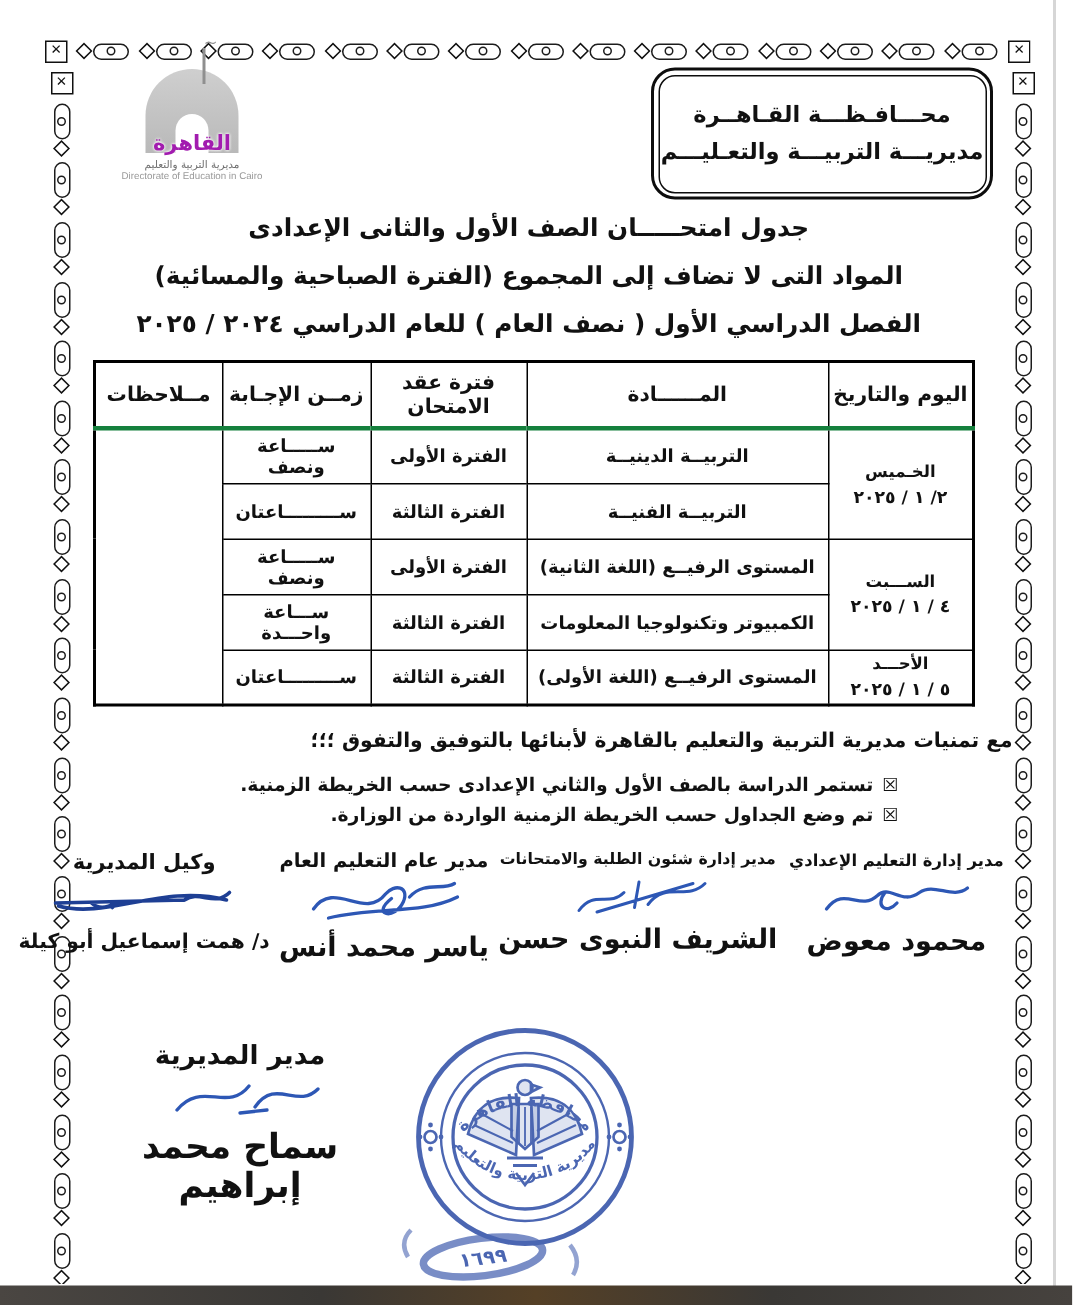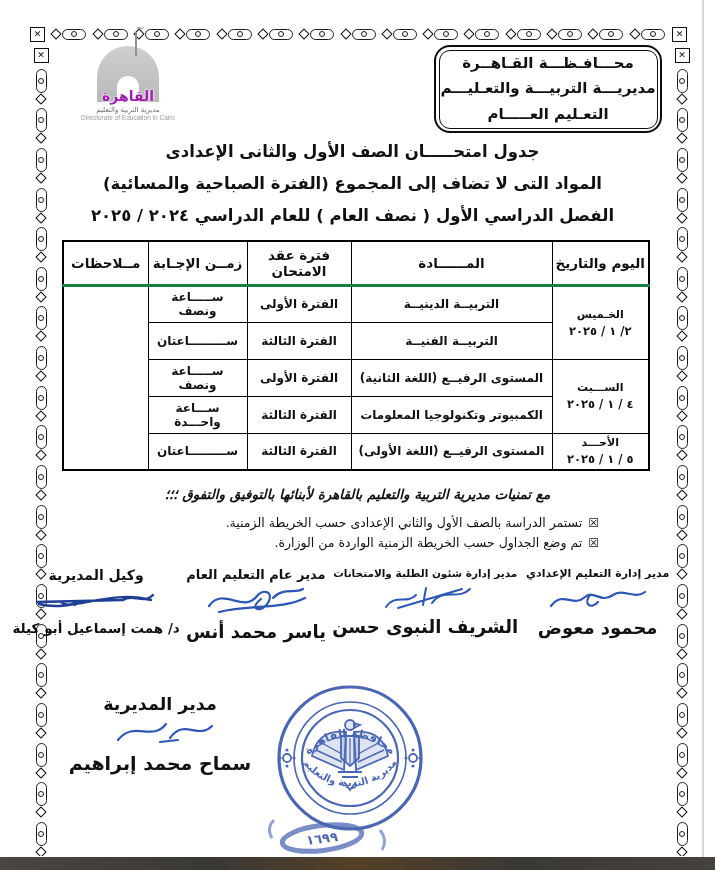--- a/index.html
+++ b/index.html
@@ -52,38 +52,38 @@
   .sched { position:absolute; top:240px; right:65px; width:586px; border-collapse:collapse;
     border:2.4px solid #000; table-layout:fixed; }
   .sched th, .sched td { border:1.6px solid #000; text-align:center; vertical-align:middle;
     font-weight:bold; padding:2px; overflow:hidden; }
   .sched thead th { height:44px; font-size:13.5px; border-bottom:3px solid #15803d; }
   .sched tbody td { height:37px; font-size:12px; }
   .day-name { font-size:11px; }
   .day-date { font-size:11.5px; margin-top:3px; }
   .cell-period { font-size:13px; }
   
-  .wish { position:absolute; top:486px; left:40px; right:40px; text-align:center;
-    font-size:13.5px; font-weight:bold; font-style:italic; }
+  .wish { position:absolute; top:486px; left:40px; right:40px; 
+    font-size:13.5px; font-weight:bold; }
   .chk-notes { position:absolute; top:513px; right:116px; text-align:right; }
-  .chk-line { font-size:12.5px; font-weight:normal; line-height:19px; }
+  .chk-line { font-size:12.5px; font-weight:bold; line-height:19px; }
   .chk-box { display:inline-block; margin-left:6px; font-size:12px; }
   
   .sig-row { position:absolute; top:567px; left:42px; right:38px; display:flex; }
   .sig-block { text-align:center; }
   .sig-b1 { flex:0 0 25%; } .sig-b2 { flex:0 0 27%; } .sig-b3 { flex:0 0 24%; } .sig-b4 { flex:0 0 24%; }
   .sig-title { font-weight:bold; white-space:nowrap; }
   .sig-b1 .sig-title { font-size:11px; } .sig-b2 .sig-title { font-size:10.5px; }
   .sig-b3 .sig-title { font-size:13px; } .sig-b4 .sig-title { font-size:14px; }
   .sig-name { font-weight:bold; font-size:18px; margin-top:1px; white-space:nowrap; }
   .sig-svg { display:block; margin:2px auto 0; }
   
   .director { position:absolute; top:694px; left:56px; width:208px; text-align:center; }
   .dir-title { font-size:17.5px; font-weight:bold; }
-  .dir-name { font-size:19px; font-weight:bold; margin-top:2px; }
+  .dir-name { font-size:23px; font-weight:bold; margin-top:2px; }
   .stamp { position:absolute; top:680px; left:230px; opacity:.88; }
 </style>
 </head>
 <body>
 
 <div class="page">
 
   <div class="b-top" id="bTop">
       <div class="corner">✕</div>
       <div class="orn-u">
@@ -313,21 +313,20 @@
         <span class="orn-cap"></span>
         <span class="orn-dia"></span>
       </div>
     </div>
   <div class="scan-line"></div>
   <div class="bottom-strip"></div>
 
   <div class="hdr-box">
     <div class="hdr-line">محـــافـظـــة القـاهــرة</div>
     <div class="hdr-line">مديريـــة التربيـــة والتعـليـــم</div>
-    <div class="hdr-line">التعـليم العـــــام</div>
   </div>
 
   <div class="logo">
     <div class="logo-arch">
       <div class="logo-pole"></div>
       <div class="logo-flag">~</div>
     </div>
     <div class="logo-city">القاهرة</div>
     <div class="logo-sub">مديرية التربية والتعليم</div>
     <div class="logo-sub-en">Directorate of Education in Cairo</div>

